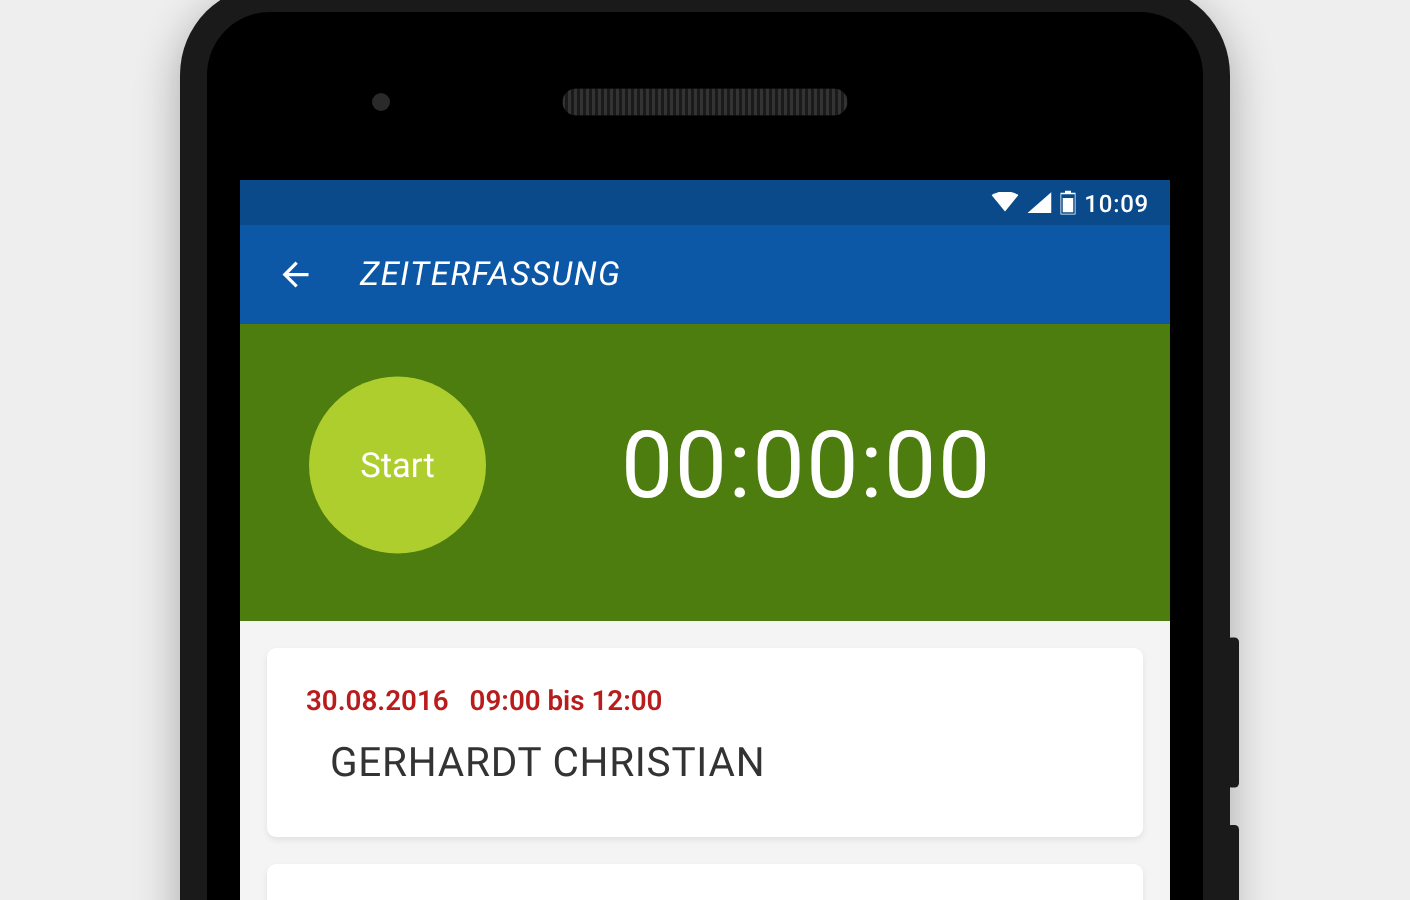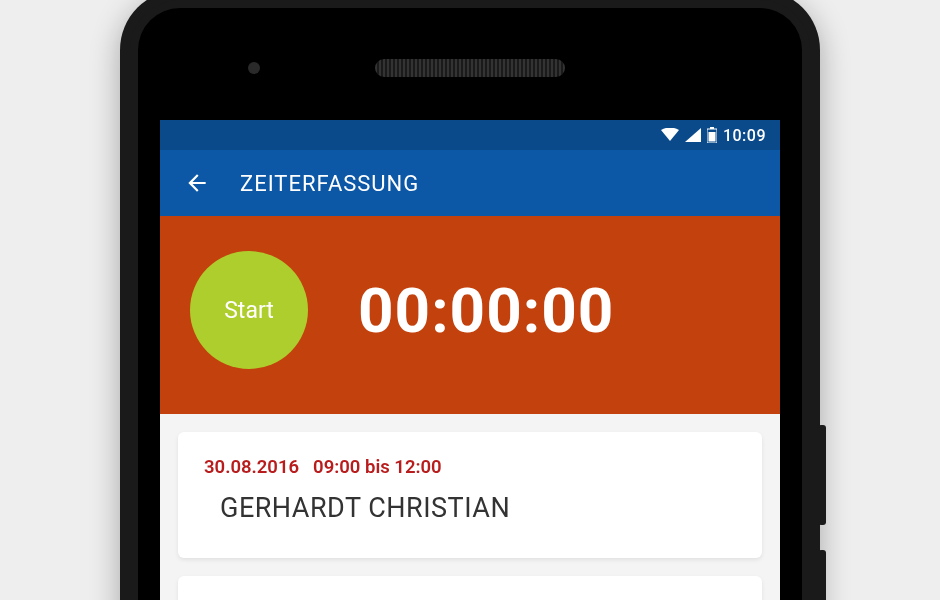--- a/index.html
+++ b/index.html
@@ -108,62 +108,64 @@
     .wifi-icon, .signal-icon, .battery-icon { display: inline-block; }
     .wifi-svg, .signal-svg, .battery-svg { display: block; }
     
     .app-bar {
       height: 66px;
       background: #0c57a6;
       display: flex;
       align-items: center;
       padding: 0 24px;
       gap: 30px;
+      font-style: italic;
     }
     .back-arrow {
       color: #fff;
       width: 26px;
       height: 26px;
       display: flex;
       align-items: center;
     }
     .app-title {
       color: #fff;
       font-size: 22px;
       letter-spacing: 1px;
       font-weight: 400;
     }
     
     .timer-area {
-      background: #c2410c;
+      background: #4d7c0f;
       height: 198px;
       display: flex;
       align-items: center;
-      padding: 0 46px 10px 30px;
+      padding: 0 46px 10px 46px;
       gap: 50px;
     }
     .start-button {
       width: 118px;
       height: 118px;
       background: #aece2e;
       border-radius: 50%;
       display: flex;
       align-items: center;
       justify-content: center;
       color: #fff;
       font-size: 23px;
       font-weight: 400;
       flex-shrink: 0;
       cursor: pointer;
     }
     .timer-display {
       color: #fff;
       font-size: 62px;
-      font-weight: 700;
+      font-weight: 400;
       letter-spacing: 1px;
+      margin-left: 40px;
     }
     
     .list {
       padding: 18px 18px 0 18px;
     }
     .card {
       background: #fff;
       border-radius: 6px;
       padding: 24px 26px 22px 26px;
       margin-bottom: 18px;

